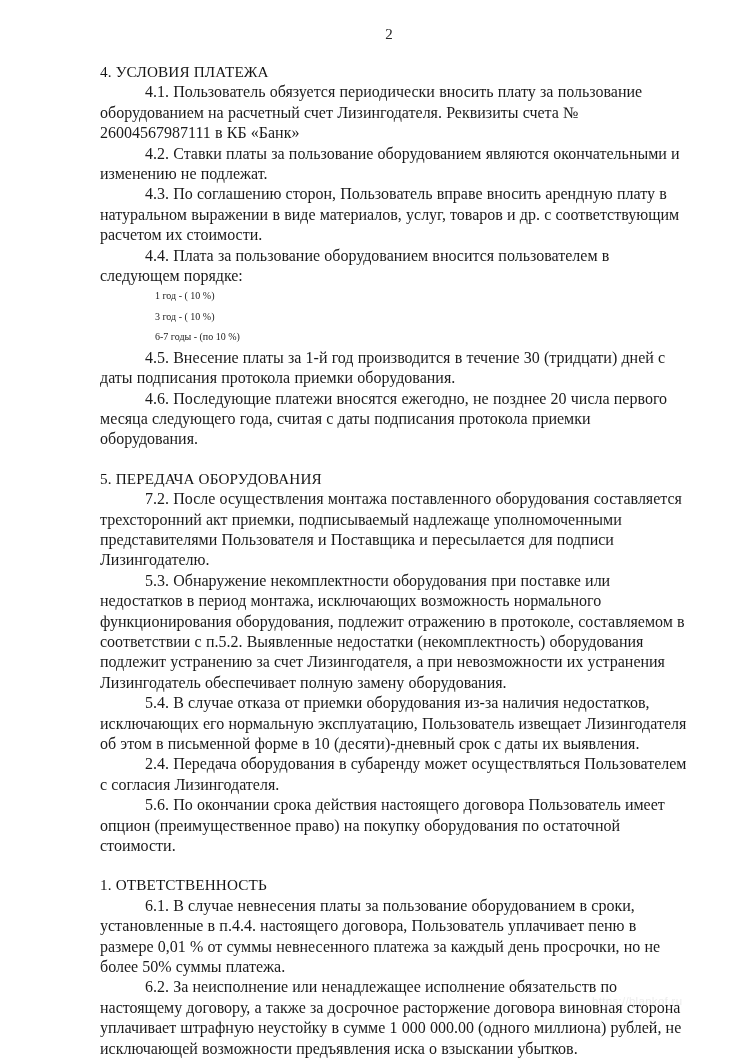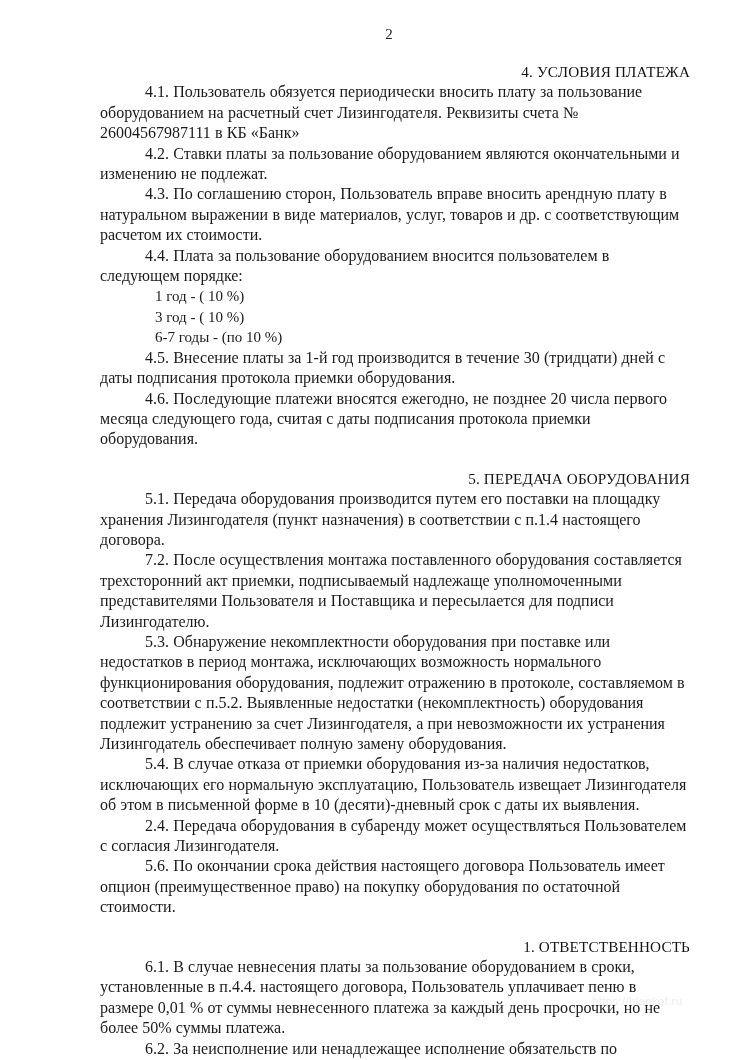--- a/index.html
+++ b/index.html
@@ -38,21 +38,21 @@
   }
 
   .content {
     position: absolute;
     top: 62px;
     left: 100px;
     width: 590px;
   }
 
   .section-heading {
-    text-align: right;
+    text-align: left;
     font-size: 15.2px;
     line-height: 20.4px;
     color: #141414;
     letter-spacing: 0.15px;
     margin: 0;
   }
 
   .heading-spacer {
     height: 19px;
   }
@@ -67,21 +67,21 @@
     word-spacing: 0.2px;
   }
 
   .list {
     margin: 0;
     padding: 0;
     list-style: none;
   }
 
   .list-item {
-    font-size: 15px;
+    font-size: 10px;
     line-height: 20.4px;
     padding-left: 55px;
     margin: 0;
     color: #1a1a1a;
   }
 
   .watermark {
     position: absolute;
     left: 592px;
     top: 995px;
@@ -113,21 +113,20 @@
         <li class="list-item">6-7 годы - (по 10 %)</li>
       </ul>
       <p class="para">4.5. Внесение платы за 1-й год производится в течение 30 (тридцати) дней с даты подписания протокола приемки оборудования.</p>
       <p class="para">4.6. Последующие платежи вносятся ежегодно, не позднее 20 числа первого месяца следующего года, считая с даты подписания протокола приемки оборудования.</p>
     </div>
 
     <div class="heading-spacer"></div>
 
     <div>
       <div class="section-heading">5. ПЕРЕДАЧА ОБОРУДОВАНИЯ</div>
-      <p class="para">5.1. Передача оборудования производится путем его поставки на площадку хранения Лизингодателя (пункт назначения) в соответствии с п.1.4 настоящего договора.</p>
       <p class="para">7.2. После осуществления монтажа поставленного оборудования составляется трехсторонний акт приемки, подписываемый надлежаще уполномоченными представителями Пользователя и Поставщика и пересылается для подписи Лизингодателю.</p>
       <p class="para">5.3. Обнаружение некомплектности оборудования при поставке или недостатков в период монтажа, исключающих возможность нормального функционирования оборудования, подлежит отражению в протоколе, составляемом в соответствии с п.5.2. Выявленные недостатки (некомплектность) оборудования подлежит устранению за счет Лизингодателя, а при невозможности их устранения Лизингодатель обеспечивает полную замену оборудования.</p>
       <p class="para">5.4. В случае отказа от приемки оборудования из-за наличия недостатков, исключающих его нормальную эксплуатацию, Пользователь извещает Лизингодателя об этом в письменной форме в 10 (десяти)-дневный срок с даты их выявления.</p>
       <p class="para">2.4. Передача оборудования в субаренду может осуществляться Пользователем с согласия Лизингодателя.</p>
       <p class="para">5.6. По окончании срока действия настоящего договора Пользователь имеет опцион (преимущественное право) на покупку оборудования по остаточной стоимости.</p>
     </div>
 
     <div class="heading-spacer"></div>
 
     <div>

